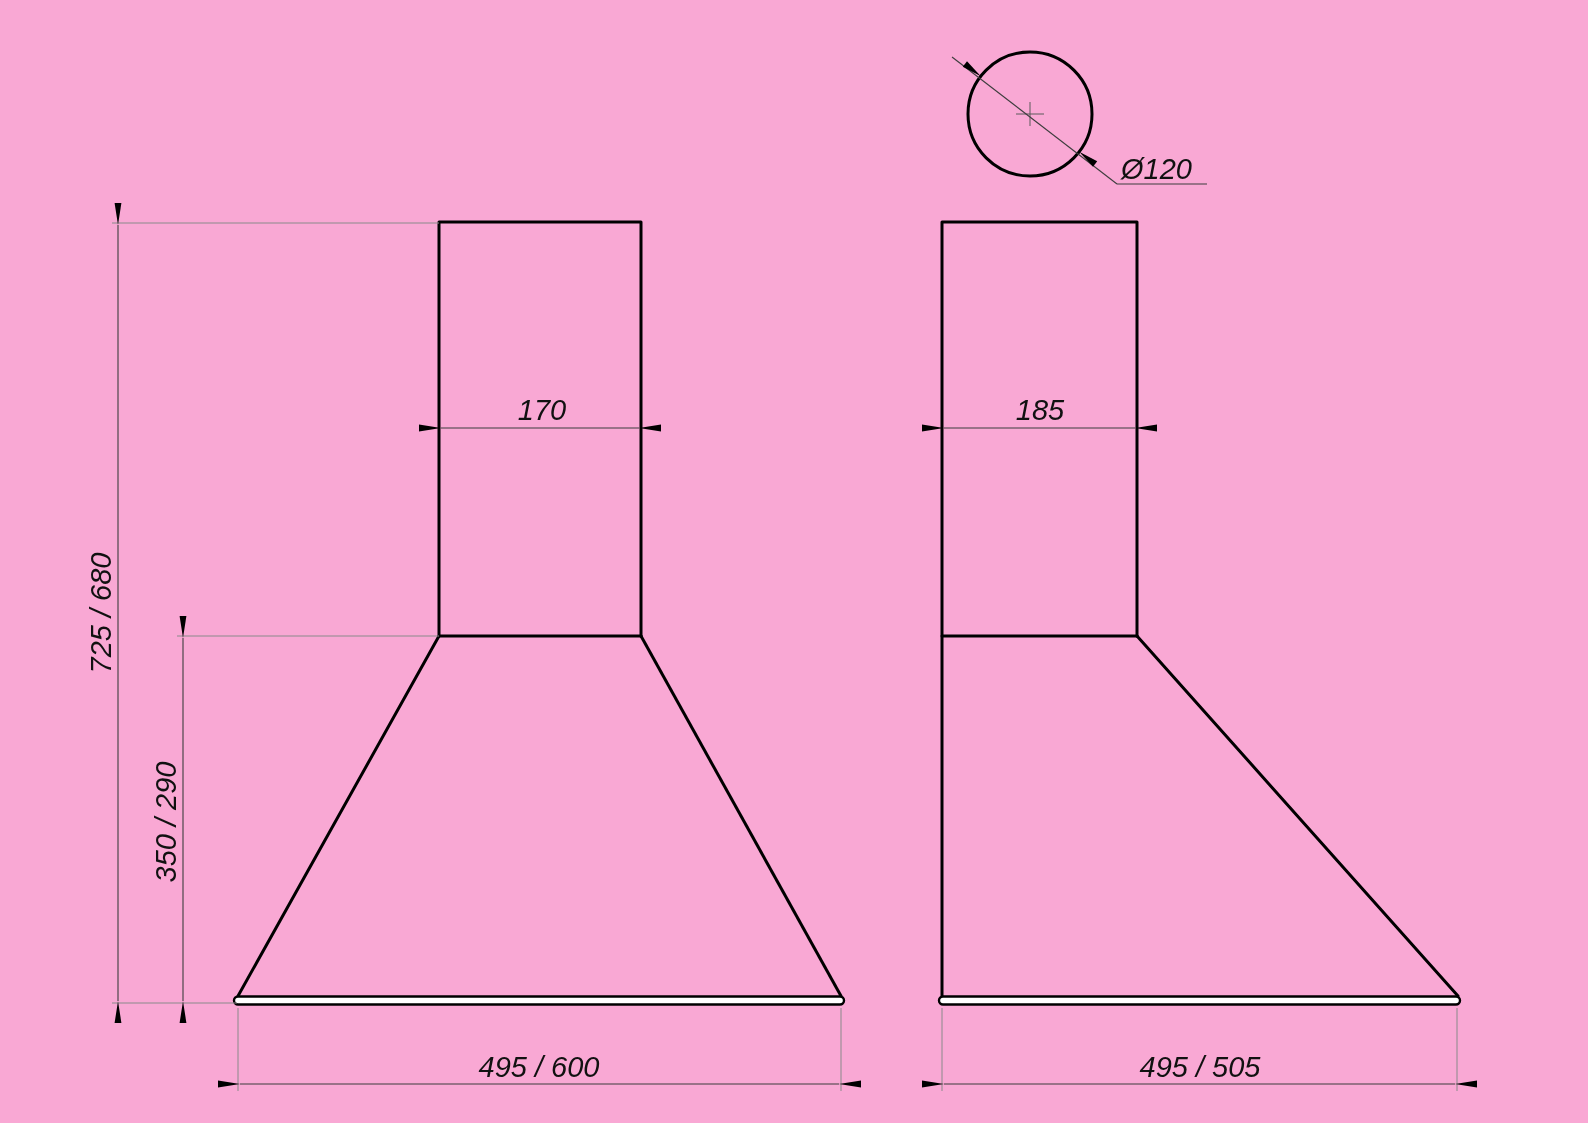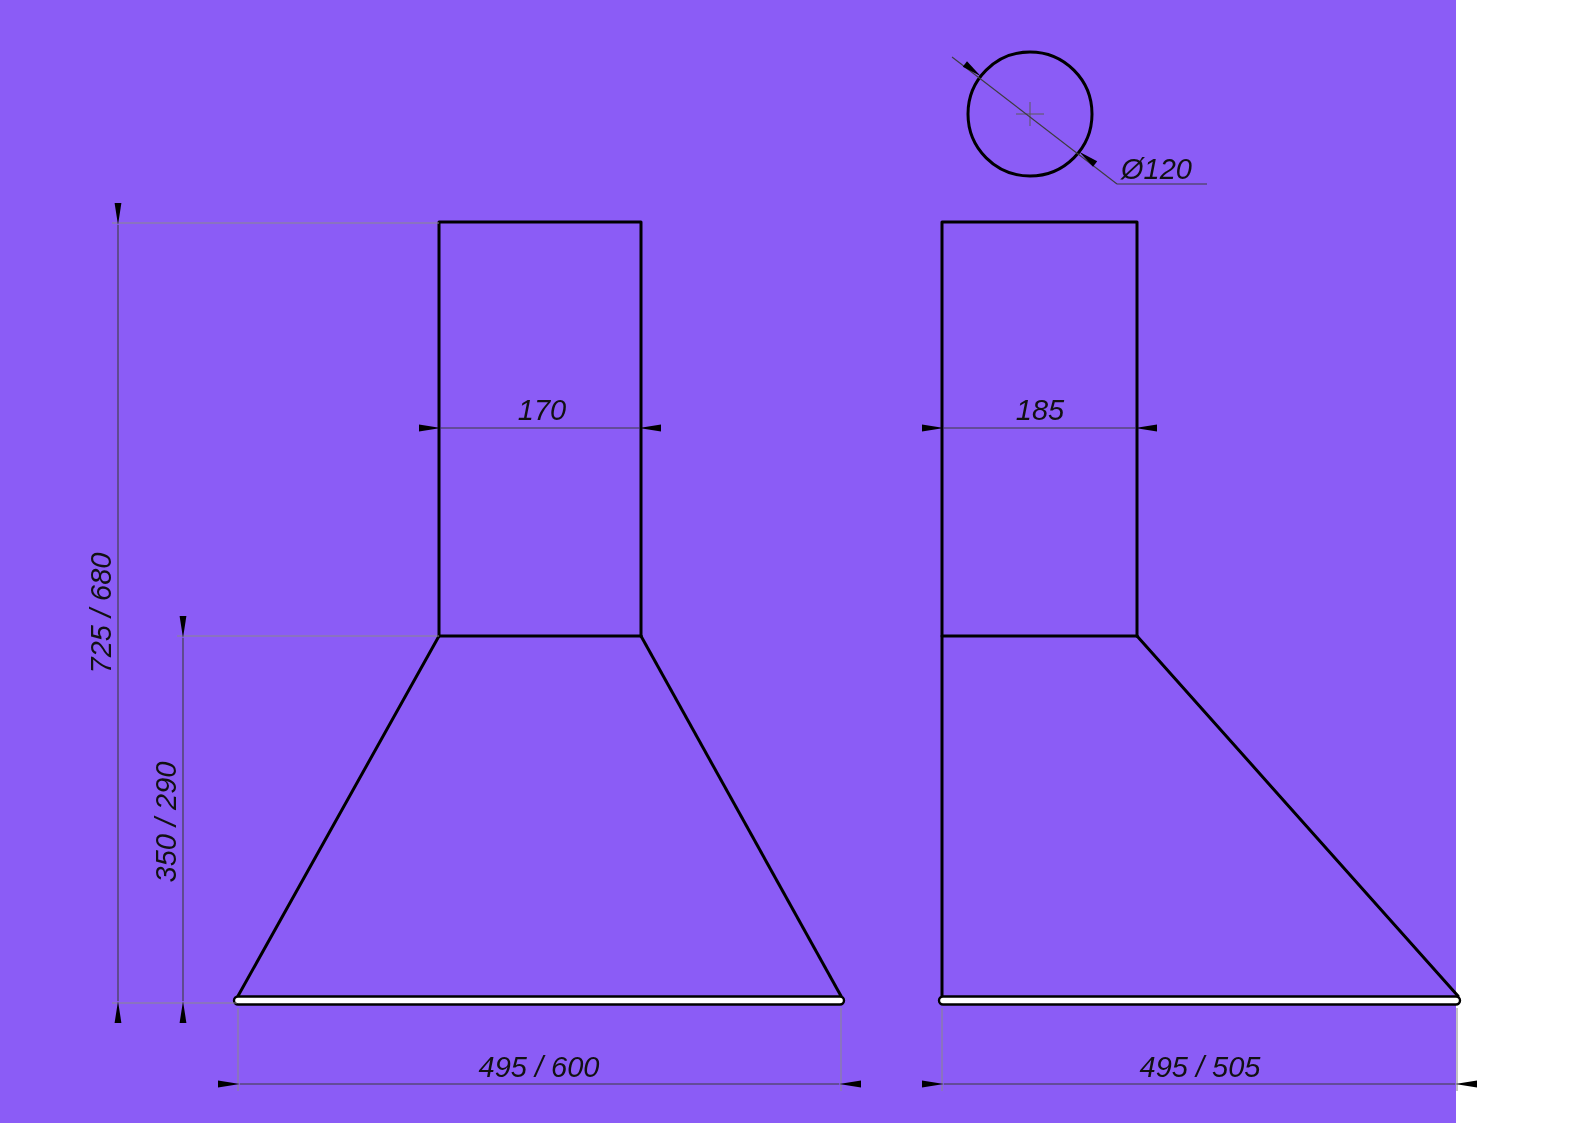--- a/index.html
+++ b/index.html
@@ -5,23 +5,23 @@
   html, body {
     margin: 0;
     padding: 0;
     background: #ffffff;
     width: 1588px;
     height: 1123px;
     overflow: hidden;
   }
   .drawing-stage {
     position: relative;
-    width: 1456px;
+    width: 1588px;
     height: 1123px;
-    background: #8b5cf6;
+    background: #f9a8d4;
   }
   svg { display: block; }
   .outline {
     fill: none;
     stroke: #000000;
     stroke-width: 3;
     stroke-linejoin: round;
     stroke-linecap: round;
   }
   .rim {

